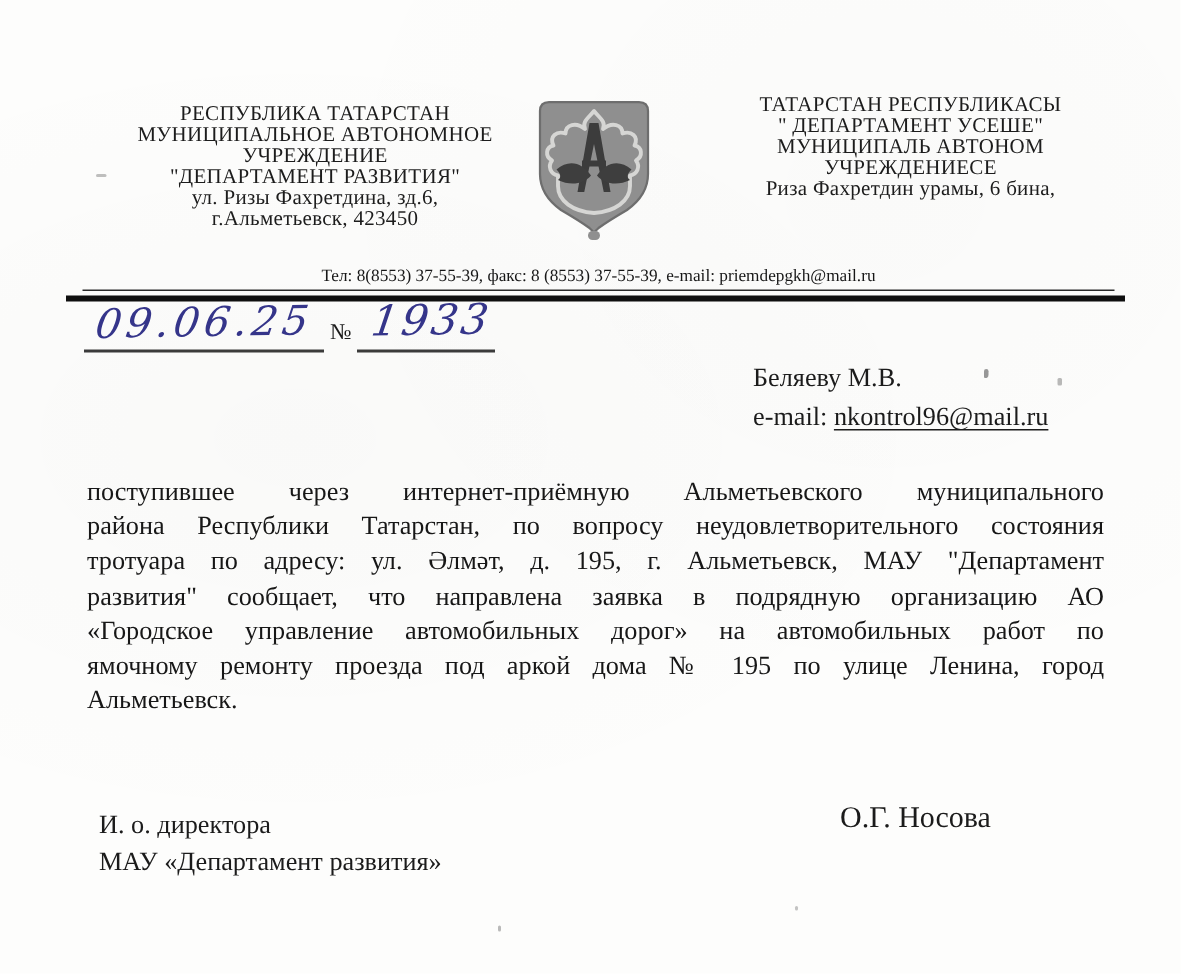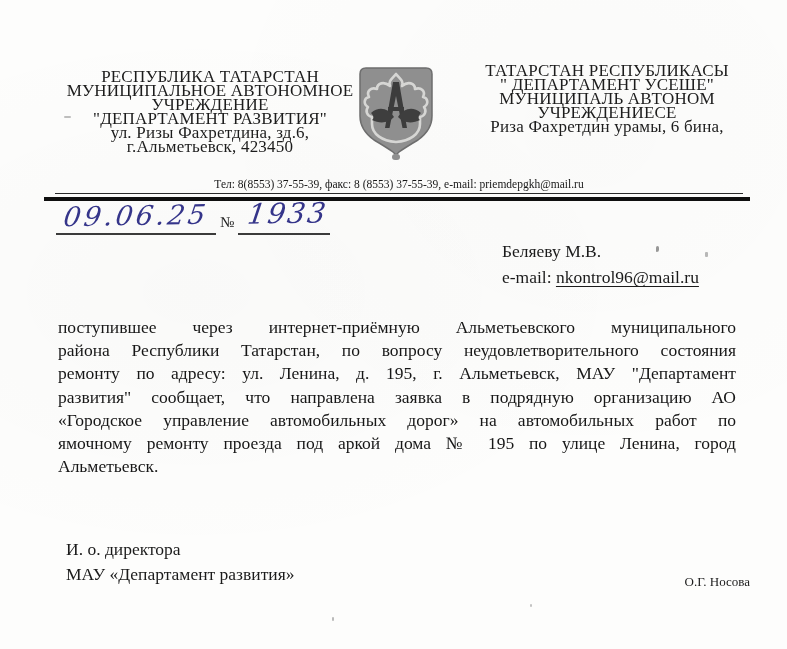--- a/index.html
+++ b/index.html
@@ -15,21 +15,21 @@
     background:
       radial-gradient(ellipse at 25% 45%, rgba(0,0,0,0.015), transparent 55%),
       radial-gradient(ellipse at 75% 20%, rgba(0,0,0,0.012), transparent 50%),
       #fdfdfc;
   }
   .abs{position:absolute;}
 
   
   .org{
     text-align:center;
-    font-size:17px;line-height:14px;
+    font-size:14px;line-height:14px;
     color:#1c1c1c;
     letter-spacing:.2px;
   }
   .org-left{left:62px;top:70px;width:296px;}
   .org-right{left:463px;top:64px;width:288px;}
 
   
   .emblem{left:352px;top:62px;width:88px;height:100px;}
 
   
@@ -60,21 +60,21 @@
   .email-link{text-decoration:underline;text-underline-offset:3px;}
 
   
   .letter-body{left:58px;top:317px;width:678px;font-size:17.5px;color:#171717;}
   .bline{height:23.2px;text-align:justify;text-align-last:justify;white-space:nowrap;}
   .bline.first{padding-left:58px;}
   .bline.last{text-align:left;text-align-last:left;}
 
   
   .sig-left{left:66px;top:537px;font-size:17.5px;line-height:25px;}
-  .sig-name{left:560px;top:574px;width:190px;text-align:right;font-size:13px;}
+  .sig-name{left:560px;top:534px;width:190px;font-size:20px;}
 
   
   .speck{position:absolute;background:#8a8a8a;border-radius:1px;}
 </style>
 </head>
 <body>
 
 <div class="page">
 
   <div class="abs org org-left">
@@ -116,21 +116,21 @@
   <div class="abs ref-line ref-line-2"></div>
 
   <div class="abs addressee">
     <div>Беляеву М.В.</div>
     <div><span>e-mail: </span><span class="email-link">nkontrol96@mail.ru</span></div>
   </div>
 
   <div class="abs letter-body">
     <div class="bline">поступившее через интернет-приёмную Альметьевского муниципального</div>
     <div class="bline">района Республики Татарстан, по вопросу неудовлетворительного состояния</div>
-    <div class="bline">ремонту по адресу: ул. Ленина, д. 195, г. Альметьевск, МАУ "Департамент</div>
+    <div class="bline">тротуара по адресу: ул. Әлмәт, д. 195, г. Альметьевск, МАУ "Департамент</div>
     <div class="bline">развития" сообщает, что направлена заявка в подрядную организацию АО</div>
     <div class="bline">«Городское управление автомобильных дорог» на автомобильных работ по</div>
     <div class="bline">ямочному ремонту проезда под аркой дома № 195 по улице Ленина, город</div>
     <div class="bline last">Альметьевск.</div>
   </div>
 
   <div class="abs sig-left">
     <div>И. о. директора</div>
     <div>МАУ «Департамент развития»</div>
   </div>

